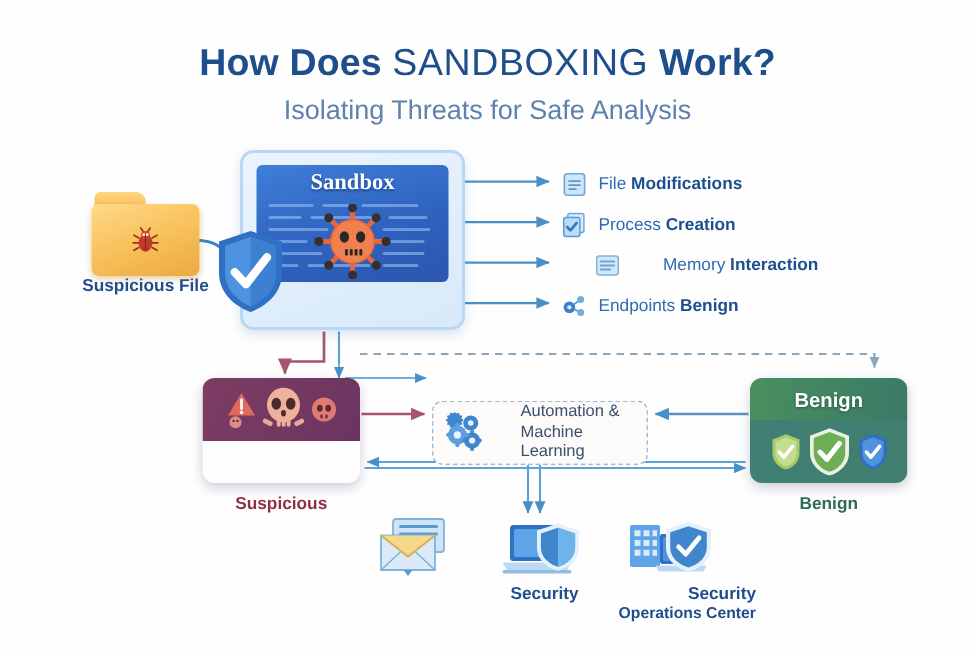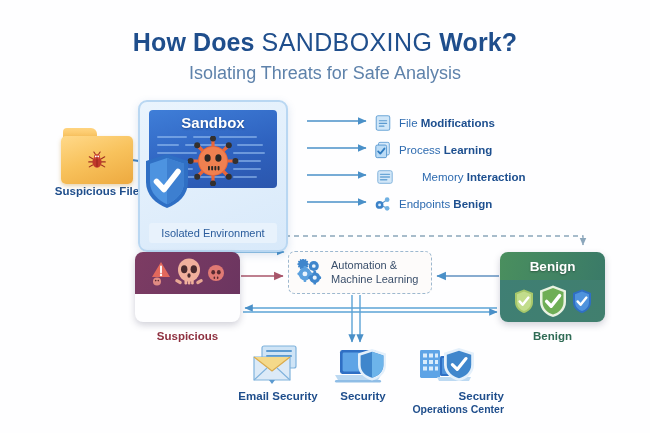--- a/index.html
+++ b/index.html
@@ -41,24 +41,25 @@
     border-radius:5px; box-shadow:0 2px 4px rgba(180,130,30,.35);
   }
   .folder .bug { position:absolute; left:24px; top:22px; width:24px; height:22px; }
   .file-label {
     margin-top:1px; text-align:center; font-size:11.5px;
     font-weight:700; color:#1f4e8c; white-space:nowrap;
   }
 
   
   #sandbox {
-    position:absolute; left:138px; top:100px; width:150px; height:152px;
+    position:absolute; left:160px; top:100px; width:150px; height:120px;
     background:linear-gradient(160deg,#eaf4fd,#d8e9fa);
     border:2px solid #b9d7f2; border-radius:9px;
     box-shadow:0 3px 8px rgba(60,110,170,.18);
+    font-family:Liberation Serif, serif;
   }
   #sandbox .screen {
     position:absolute; left:9px; top:8px; right:9px; height:78px;
     background:linear-gradient(165deg,#3f7ed8 0%,#2f63c0 55%,#2b56ad 100%);
     border-radius:4px; overflow:hidden;
   }
   #sandbox .sb-title {
     position:relative; text-align:center; margin-top:4px;
     font-size:15px; font-weight:800; color:#fff;
     text-shadow:0 1px 2px rgba(10,40,90,.55); z-index:3;
@@ -103,23 +104,23 @@
   #ben-box .vbody { background:linear-gradient(120deg,#3f7f74,#417f6e); }
   .vlabel {
     position:absolute; width:105px; text-align:center;
     font-size:11.5px; font-weight:700; white-space:nowrap;
   }
   #mal-label { left:135px; top:330px; color:#8e3040; }
   #ben-label { left:500px; top:330px; color:#2f6b55; }
 
   
   #auto-box {
-    position:absolute; left:288px; top:251px; width:144px; height:43px;
+    position:absolute; left:288px; top:267px; width:144px; height:43px;
     border:1.6px dashed #9db8cf; border-radius:7px;
-    background:#fdfbfa; display:flex; align-items:center; gap:6px; padding-left:8px;
+    background:#fdfbfa; display:flex; align-items:center; gap:22px; padding-left:8px;
   }
   #auto-box .gears { width:28px; height:28px; flex:none; }
   #auto-box .atext {
     font-size:11px; color:#3a4f6b; line-height:13.5px; font-weight:400;
   }
 
   
   .cons { position:absolute; width:110px; text-align:center; }
   .cons .cico { height:42px; display:flex; align-items:flex-end; justify-content:center; }
   .cons .clab {
@@ -259,21 +260,20 @@
         <ellipse cx="21.6" cy="22" rx="3.1" ry="3.8" fill="#2a2725"></ellipse>
         <ellipse cx="32.4" cy="22" rx="3.1" ry="3.8" fill="#2a2725"></ellipse>
         <g fill="#2a2725">
           <rect x="22" y="30" width="1.9" height="4.4" rx=".8"></rect>
           <rect x="25.2" y="30" width="1.9" height="4.4" rx=".8"></rect>
           <rect x="28.4" y="30" width="1.9" height="4.4" rx=".8"></rect>
           <rect x="31.6" y="30" width="1.9" height="4.4" rx=".8"></rect>
         </g>
       </svg>
     </div>
-    <div class="iso">Isolated Environment</div>
   </div>
 
   <svg id="shield-badge" viewBox="0 0 48 58">
     <path d="M24,2 L45,9 V30 C45,43 35,52 24,56 C13,52 3,43 3,30 V9 Z" fill="#2f6fc4"></path>
     <path d="M24,6 L41,11.8 V30 C41,41 32.5,48.6 24,52.2 C15.5,48.6 7,41 7,30 V11.8 Z" fill="#4d93e0"></path>
     <path d="M24,6 L41,11.8 V30 C41,41 32.5,48.6 24,52.2 Z" fill="#3d7fd0"></path>
     <path d="M13.5,29.5 L21,37.5 L35,19.5" stroke="#fff" stroke-width="5.6" fill="none" stroke-linecap="round" stroke-linejoin="round"></path>
   </svg>
 
   <div class="feat" style="left:374px; top:114px;">
@@ -287,24 +287,24 @@
     </svg>
     <span><span>File </span><b>Modifications</b></span>
   </div>
 
   <div class="feat" style="left:374px; top:141px;">
     <svg class="ico" viewBox="0 0 20 20">
       <rect x="5" y="1.5" width="12" height="14" rx="1.6" fill="#d6e9fa" stroke="#6fa8d8" stroke-width="1.1"></rect>
       <rect x="2" y="4.5" width="12" height="14" rx="1.6" fill="#bcdcf6" stroke="#5b9ad0" stroke-width="1.1"></rect>
       <path d="M4.6,11.5 L7,14 L11.6,8.4" stroke="#2f7bc0" stroke-width="2" fill="none" stroke-linecap="round" stroke-linejoin="round"></path>
     </svg>
-    <span><span>Process </span><b>Learning</b></span>
-  </div>
-
-  <div class="feat" style="left:376px; top:168px;gap:28px;">
+    <span><span>Process </span><b>Creation</b></span>
+  </div>
+
+  <div class="feat" style="left:396px; top:168px;gap:28px;">
     <svg class="ico" viewBox="0 0 20 20">
       <rect x="2" y="3" width="16" height="14" rx="2" fill="#d2e7f8" stroke="#7fb2dc" stroke-width="1.1"></rect>
       <g stroke="#6aa6d6" stroke-width="1.5" stroke-linecap="round">
         <path d="M5,7 H15"></path>
           <path d="M5,10 H15"></path>
           <path d="M5,13 H12"></path>
       </g>
     </svg>
     <span><span>Memory </span><b>Interaction</b></span>
   </div>
@@ -417,21 +417,20 @@
           <path d="M17,7 H41"></path>
             <path d="M17,12 H41"></path>
             <path d="M17,17 H34"></path>
         </g>
         <path d="M4,13 H40 V36 H4 Z" fill="#dceaf7" stroke="#7fb2dc" stroke-width="1.2"></path>
         <path d="M4,13 L22,27 L40,13" fill="#f4d98a" stroke="#d9ab4e" stroke-width="1.2" stroke-linejoin="round"></path>
         <path d="M4,36 L17,24 M40,36 L27,24" stroke="#7fb2dc" stroke-width="1.1"></path>
         <path d="M19,36 L22,40 L25,36 Z" fill="#5b9ad0"></path>
       </svg>
     </div>
-    <div class="clab">Email Security</div>
   </div>
 
   <div class="cons" id="cons-endp">
     <div class="cico">
       <svg width="62" height="42" viewBox="0 0 62 42">
         <rect x="8" y="6" width="36" height="24" rx="2.4" fill="#2f6fc4"></rect>
         <rect x="10.6" y="8.6" width="30.8" height="18.8" rx="1.4" fill="#5ea4e6"></rect>
         <path d="M3,31 H49 L46,36 H6 Z" fill="#bcd9f2"></path>
         <rect x="3" y="36" width="46" height="2.4" rx="1.2" fill="#8fbde6"></rect>
         <path d="M40,5 L54,9.6 V21 C54,29.5 47,34.8 40,36.5 C33,34.8 26,29.5 26,21 V9.6 Z" fill="#e4f0fb"></path>

